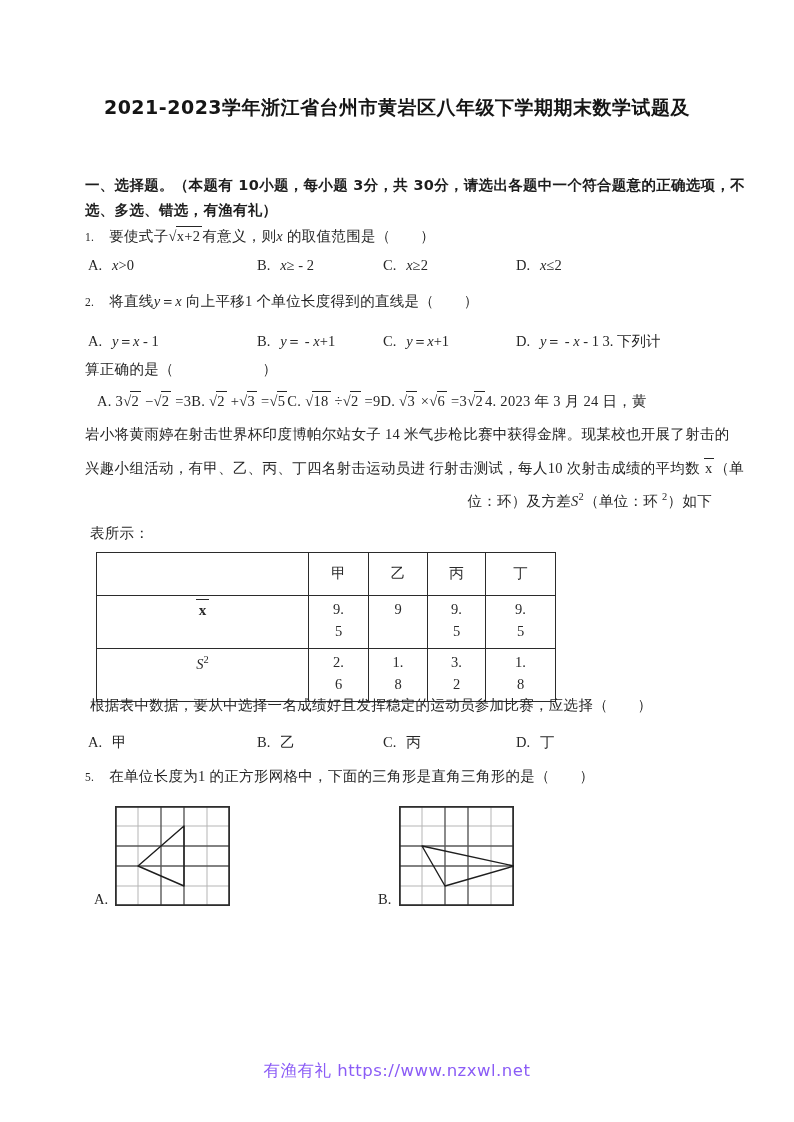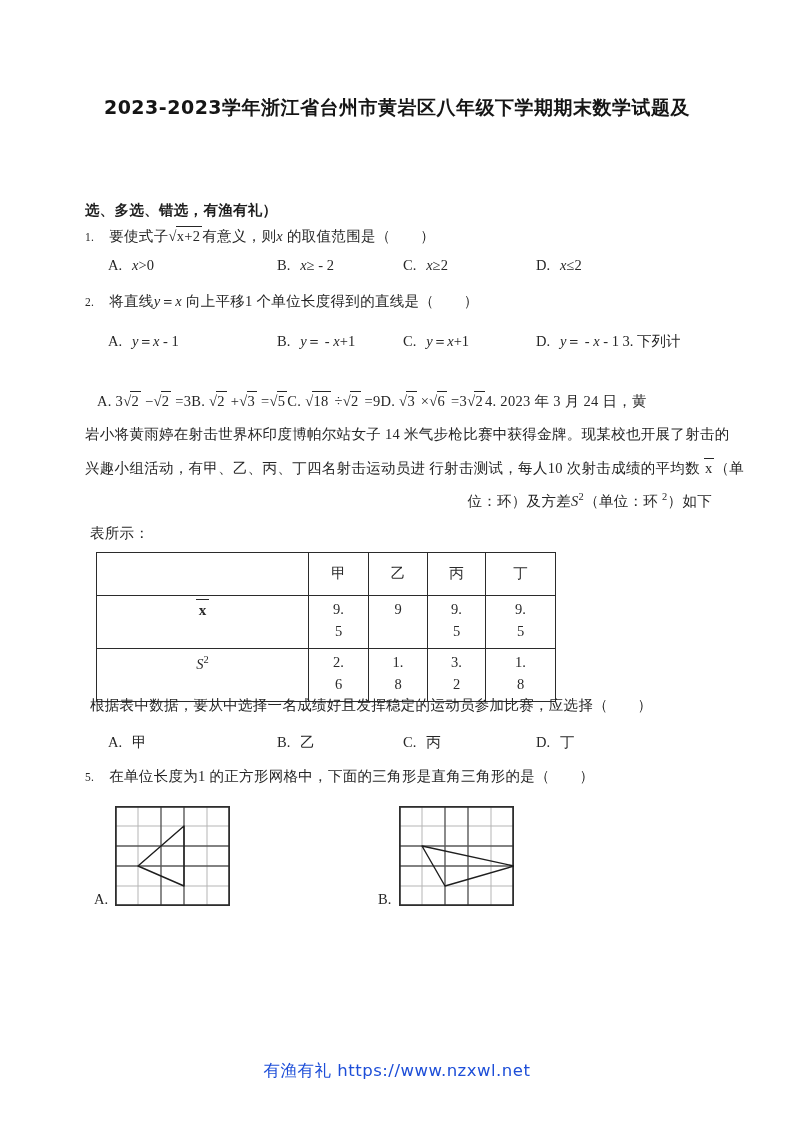--- a/index.html
+++ b/index.html
@@ -5,50 +5,51 @@
   html,body{margin:0;padding:0;background:#fff;}
   .page{position:relative;width:794px;height:1122px;background:#ffffff;overflow:hidden;
         font-family:"Liberation Serif","DejaVu Serif",serif;color:#262626;}
   .abs{position:absolute;}
   .title{left:0;right:0;text-align:center;font-family:"DejaVu Sans","Liberation Sans",sans-serif;
          font-weight:bold;font-size:19px;color:#151515;letter-spacing:0.5px;}
   .sec{font-family:"DejaVu Sans","Liberation Sans",sans-serif;font-weight:bold;font-size:14.5px;
        color:#1d1d1d;letter-spacing:0.3px;white-space:nowrap;}
   .ln{font-size:14.5px;white-space:nowrap;letter-spacing:0.3px;}
   .qnum{font-size:11.5px;margin-right:15px;}
-  .opt{position:absolute;white-space:nowrap;font-size:14.5px;margin-left:20px;}
+  .opt{position:absolute;white-space:nowrap;font-size:14.5px;}
   .opt .olabel{margin-right:10px;}
   i{font-family:"Liberation Serif","DejaVu Serif",serif;font-style:italic;}
   sup{font-size:0.72em;}
   .vin{display:inline-block;border-top:1.2px solid currentColor;padding:1px 2px 0 1px;line-height:1.15;}
   .rt{margin-right:-1px;}
   .rightline{text-align:right;}
   table.t{position:absolute;border-collapse:collapse;table-layout:fixed;}
   table.t td{border:1px solid #2b2b2b;text-align:center;font-size:14.5px;color:#2a2a2a;
              white-space:pre-line;line-height:1.5;}
   table.t tr.hrow td{height:40px;vertical-align:middle;}
   table.t tr.drow td{height:48px;vertical-align:top;padding-top:3px;}
   table.t td.lab{vertical-align:middle;padding-top:0;}
   table.t td.lab .vin{font-weight:700;padding:2px 3px 0;font-size:15px;}
   svg.grid{position:absolute;}
   .gl path{stroke:#b5b5b5;stroke-width:1;fill:none;}
   .gd path{stroke:#5a5a5a;stroke-width:1.4;fill:none;}
   .gb{fill:none;stroke:#2e2e2e;stroke-width:1.8;}
   .tri{fill:none;stroke:#1e1e1e;stroke-width:1.4;stroke-linejoin:round;}
   .figlabel{font-size:14.5px;}
   .footer{left:0;right:0;text-align:center;font-family:"DejaVu Sans","Liberation Sans",sans-serif;
-          font-size:16.5px;color:#1d4ed8;letter-spacing:0.5px;}
+          font-size:16.5px;color:#8b5cf6;letter-spacing:0.5px;}
 </style>
 </head>
 <body>
 
 <div class="page">
 
-  <div class="abs title" style="top:95px;">2023-2023学年浙江省台州市黄岩区八年级下学期期末数学试题及</div>
+  <div class="abs title" style="top:95px;">2021-2023学年浙江省台州市黄岩区八年级下学期期末数学试题及</div>
 
+  <div class="abs sec" style="left:85px;top:176px;">一、选择题。（本题有 10小题，每小题 3分，共 30分，请选出各题中一个符合题意的正确选项，不</div>
   <div class="abs sec" style="left:85px;top:201px;">选、多选、错选，有渔有礼）</div>
 
   <div class="abs ln" style="left:85px;top:226px;">
     <span class="qnum">1.</span><span>要使式子<span class="rt">√</span><span class="vin">x+2</span>有意义，则<i>x</i> 的取值范围是（　　）</span>
   </div>
   <div class="abs" style="top:257px;left:0;right:0;height:20px;">
     <span class="opt" style="left:88px;"><span class="olabel">A.</span><span><i>x</i>&gt;0</span></span>
     <span class="opt" style="left:257px;"><span class="olabel">B.</span><span><i>x</i>≥ - 2</span></span>
     <span class="opt" style="left:383px;"><span class="olabel">C.</span><span><i>x</i>≥2</span></span>
     <span class="opt" style="left:516px;"><span class="olabel">D.</span><span><i>x</i>≤2</span></span>
@@ -57,20 +58,21 @@
   <div class="abs ln" style="left:85px;top:292px;">
     <span class="qnum">2.</span><span>将直线<i>y</i>＝<i>x</i> 向上平移1 个单位长度得到的直线是（　　）</span>
   </div>
   <div class="abs" style="top:332px;left:0;right:1px;height:20px;">
     <span class="opt" style="left:88px;"><span class="olabel">A.</span><span><i>y</i>＝<i>x</i> - 1</span></span>
     <span class="opt" style="left:257px;"><span class="olabel">B.</span><span><i>y</i>＝ - <i>x</i>+1</span></span>
     <span class="opt" style="left:383px;"><span class="olabel">C.</span><span><i>y</i>＝<i>x</i>+1</span></span>
     <span class="opt" style="left:516px;"><span class="olabel">D.</span><span><i>y</i>＝ - <i>x</i> - 1 3. 下列计</span></span>
   </div>
 
+  <div class="abs ln" style="left:85px;top:360px;">算正确的是（　　　　　　）</div>
   <div class="abs ln" style="left:97px;top:391px;">A. 3<span class="rt">√</span><span class="vin">2</span> −<span class="rt">√</span><span class="vin">2</span> =3B. <span class="rt">√</span><span class="vin">2</span> +<span class="rt">√</span><span class="vin">3</span> =<span class="rt">√</span><span class="vin">5</span>C. <span class="rt">√</span><span class="vin">18</span> ÷<span class="rt">√</span><span class="vin">2</span> =9D. <span class="rt">√</span><span class="vin">3</span> ×<span class="rt">√</span><span class="vin">6</span> =3<span class="rt">√</span><span class="vin">2</span>4. 2023 年 3 月 24 日，黄</div>
 
   <div class="abs ln" style="left:85px;top:425px;">岩小将黄雨婷在射击世界杯印度博帕尔站女子 14 米气步枪比赛中获得金牌。现某校也开展了射击的</div>
   <div class="abs ln" style="left:85px;top:458px;">兴趣小组活动，有甲、乙、丙、丁四名射击运动员进 行射击测试，每人10 次射击成绩的平均数 <span class="vin">x</span>（单</div>
   <div class="abs ln rightline" style="left:85px;top:491px;width:627px;">位：环）及方差<i>S</i><sup>2</sup>（单位：环 <sup>2</sup>）如下</div>
   <div class="abs ln" style="left:90px;top:524px;">表所示：</div>
 
   <table class="t" style="left:96px;top:552px;width:459px;">
     <colgroup>
         <col style="width:212px">

